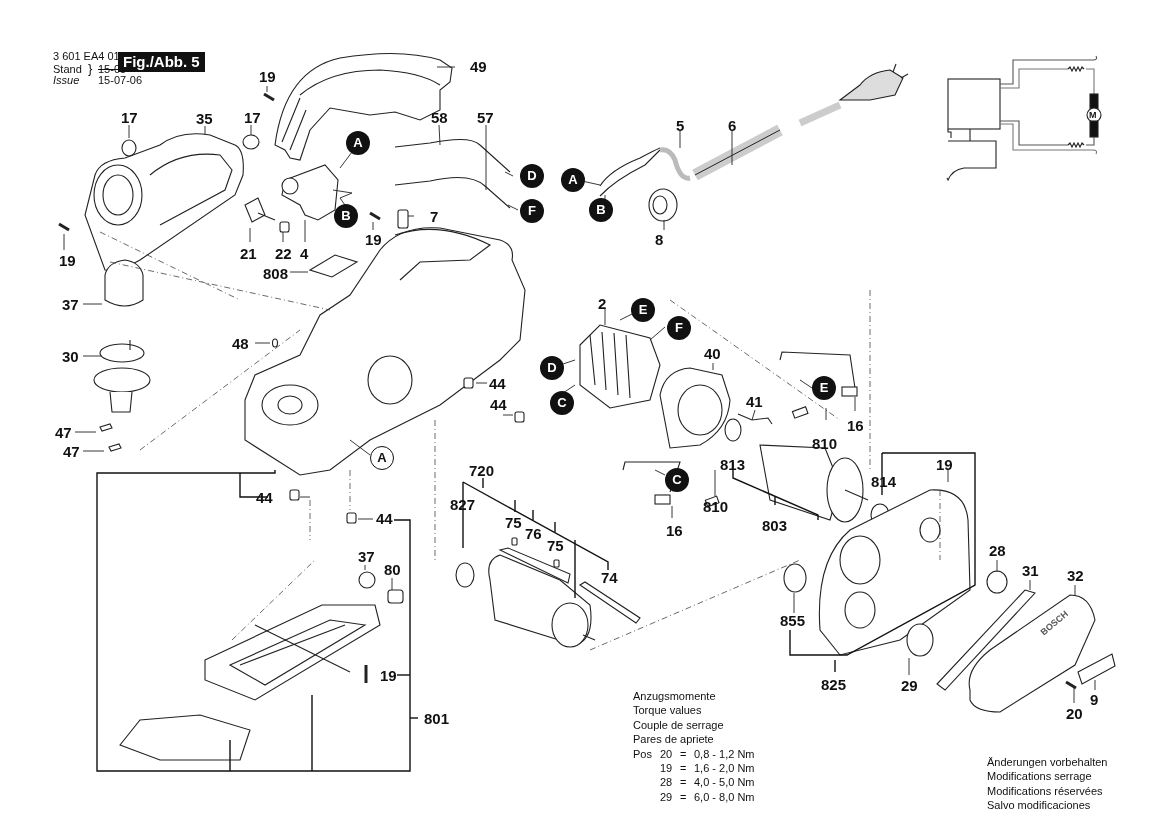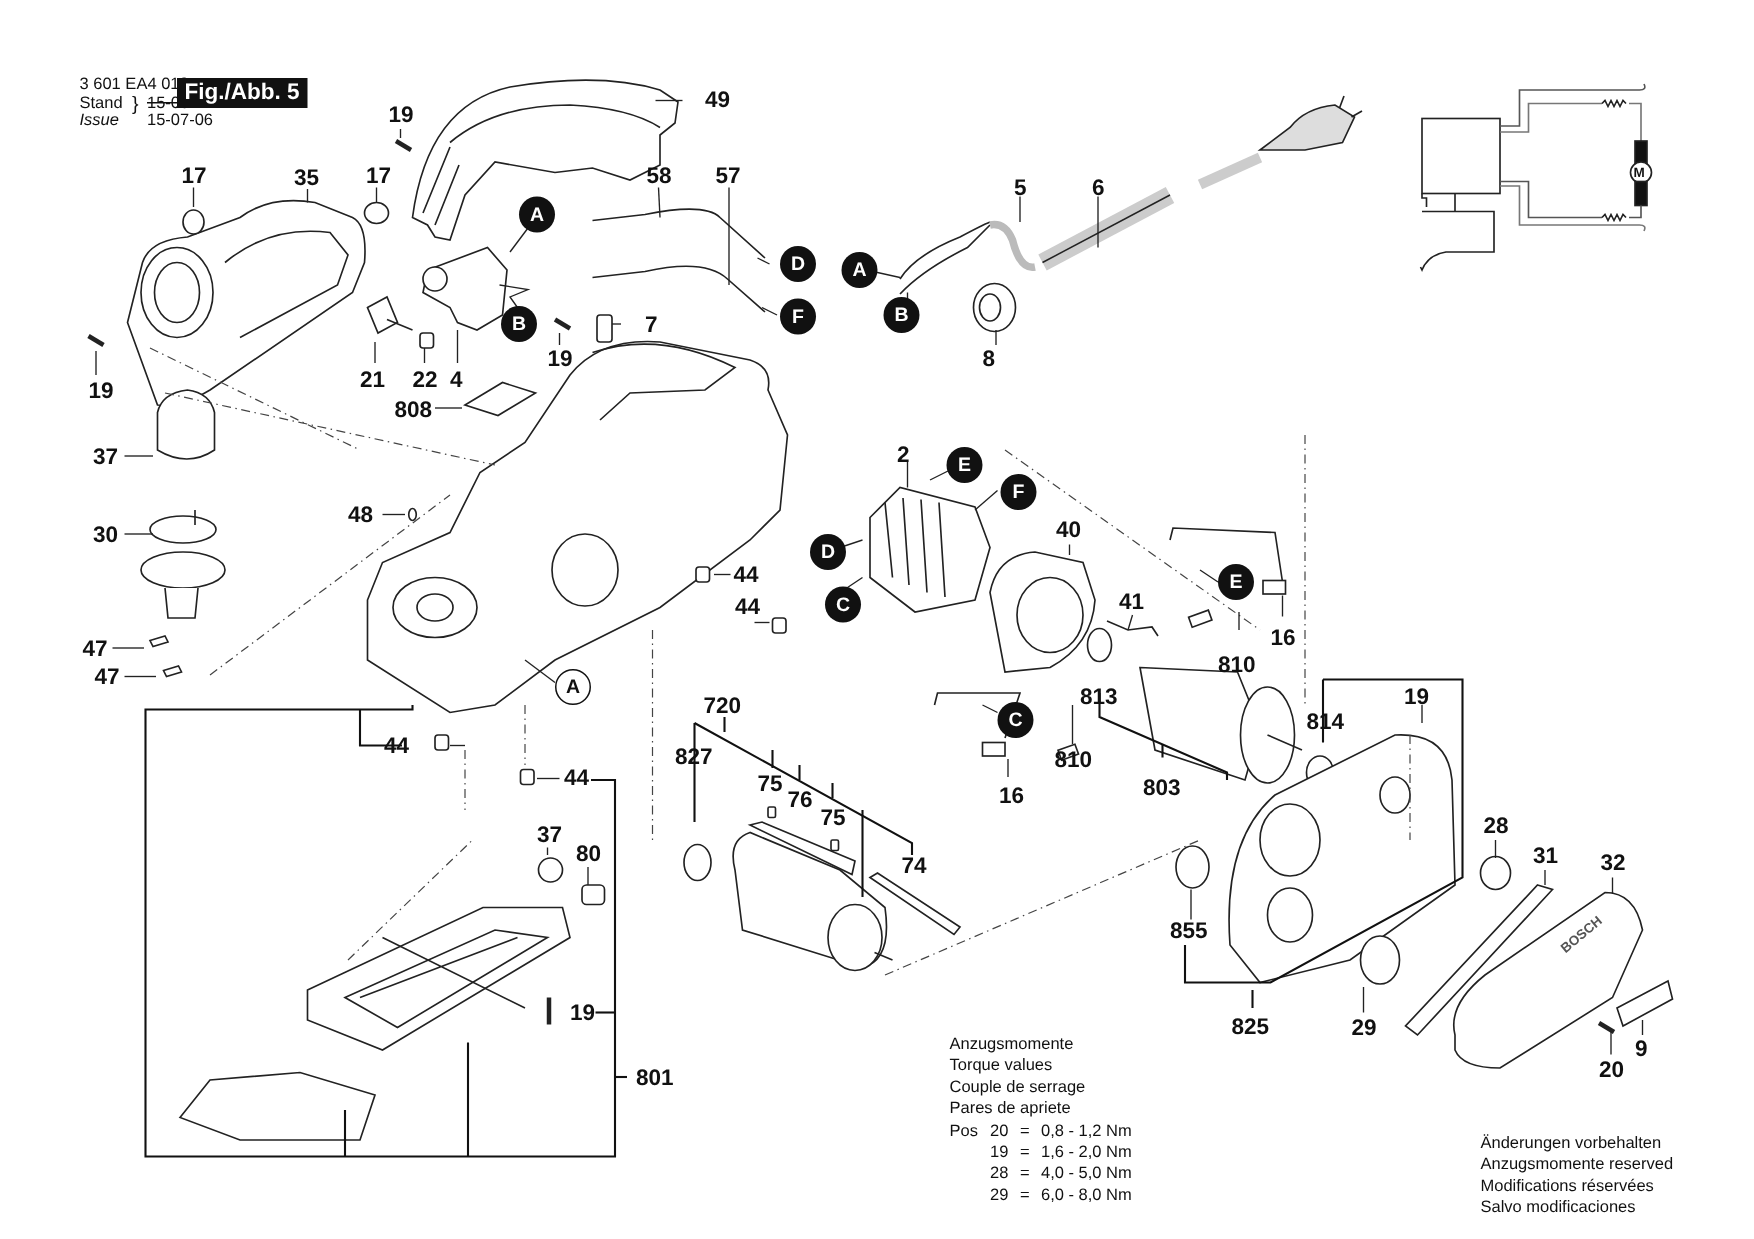--- a/index.html
+++ b/index.html
@@ -378,17 +378,17 @@
     <div class="torque-row">
       <span style="width:27px"></span>
       <span style="width:20px">29</span>
       <span style="width:14px">=</span>
       <span>6,0 - 8,0 Nm</span>
     </div>
   </div>
 
   <div class="notes" style="left:987px;top:723px;">
     <div>Änderungen vorbehalten</div>
-    <div>Anzugsmomente reserved</div>
+    <div>Modifications serrage</div>
     <div>Modifications réservées</div>
     <div>Salvo modificaciones</div>
   </div>
 </div>
 
 </body></html>

